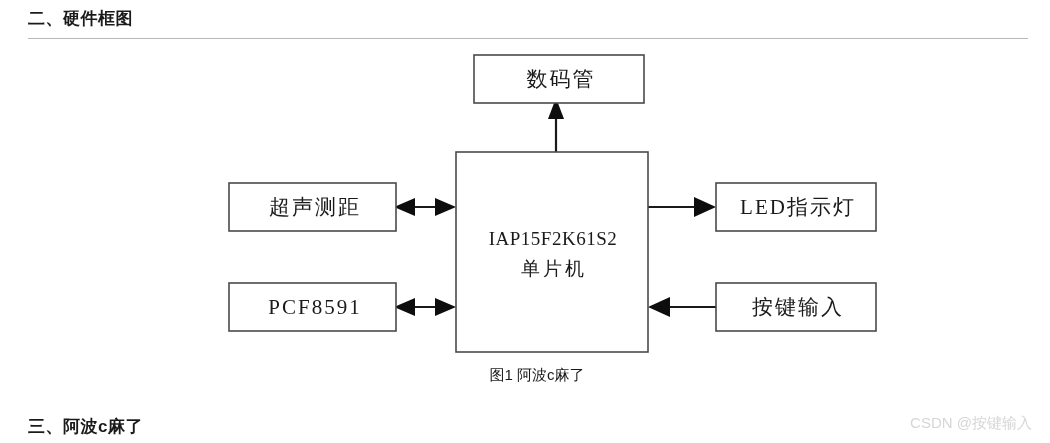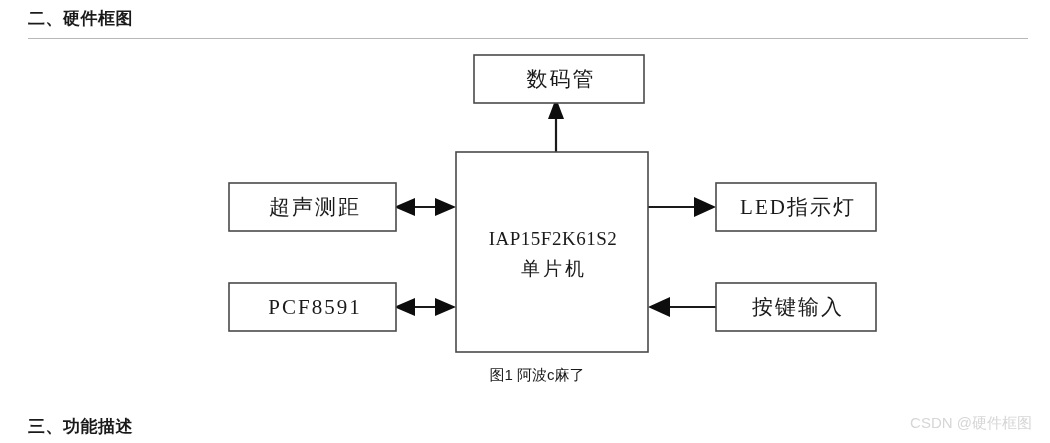--- a/index.html
+++ b/index.html
@@ -176,15 +176,15 @@
     <g>
       <rect class="blk-box" x="700" y="238" width="160" height="48"></rect>
       <text class="blk-label" x="782" y="264">按键输入</text>
     </g>
 
   </svg>
 </div>
 
 <div id="figure-caption">图1 阿波c麻了</div>
 
-<div class="section-heading" id="heading-function">三、功能描述</div>
+<div class="section-heading" id="heading-function">三、阿波c麻了</div>
 
-<div id="watermark">CSDN @硬件框图</div>
+<div id="watermark">CSDN @按键输入</div>
 
 </body></html>

